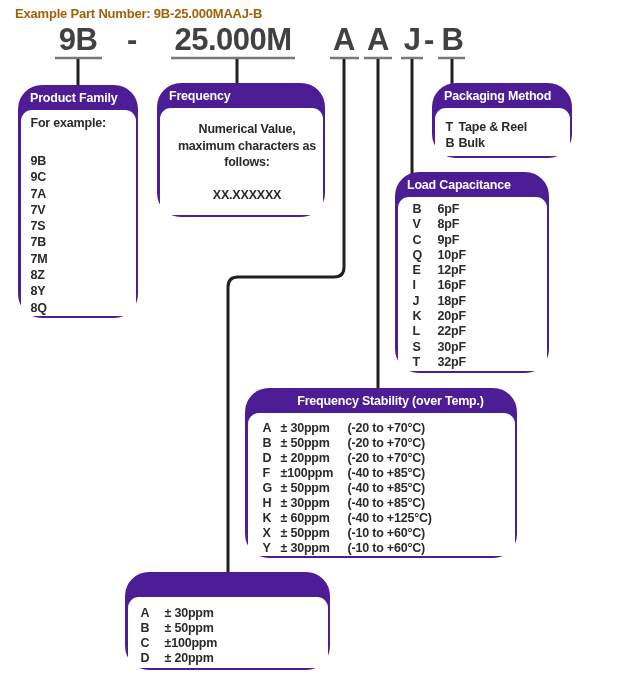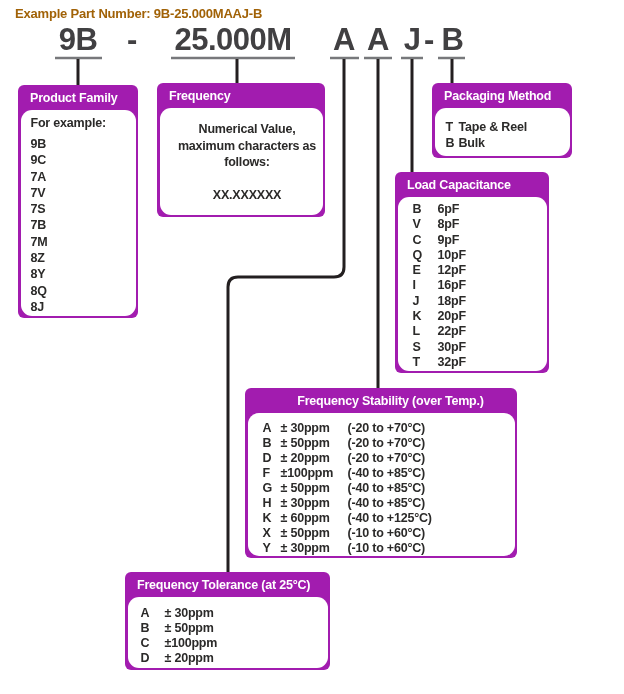--- a/index.html
+++ b/index.html
@@ -20,37 +20,37 @@
   .wires { position:absolute; left:0; top:0; }
 
   .pn-seg {
     position:absolute; top:25px; height:30px;
     font-size:31px; font-weight:bold; color:#414042;
     text-align:center; letter-spacing:-0.5px; line-height:30px;
     white-space:nowrap;
   }
 
   .box {
-    position:absolute; background:#a21caf; border-radius:6px;
+    position:absolute; background:#4c1d95; border-radius:24px;
     box-sizing:border-box;
   }
   .box .hd {
     height:25px; line-height:25px; padding:1px 8px 0 12px;
     color:#ffffff; font-size:12.5px; font-weight:bold;
     letter-spacing:-0.2px; white-space:nowrap;
   }
   .box .bd {
     position:absolute; left:2.5px; right:2.5px; bottom:2.5px; top:25px;
     background:#ffffff; border-radius:11px; overflow:hidden;
     font-size:12.5px; font-weight:bold; color:#2b2a29; letter-spacing:-0.2px;
   }
 
   
   .pf-bd { padding:5px 0 0 10px; }
-  .pf-intro { line-height:16px; margin-bottom:5px; }
+  .pf-intro { line-height:16px; margin-bottom:22px; }
   .pf-item { line-height:16.3px; }
 
   
   .fq-bd { padding:13px 0 0 12px; }
   .fq-line { line-height:16.5px; min-height:16.5px; white-space:nowrap;text-align:center; }
 
   
   .row { display:flex; white-space:nowrap; }
   .row .code { flex:0 0 auto; }
   .row .val  { flex:0 0 auto; }
@@ -246,21 +246,20 @@
         </div>
       <div class="row">
           <span class="code">Y</span>
           <span class="val">± 30ppm</span>
           <span class="rng">(-10 to +60°C)</span>
         </div>
     </div>
   </div>
 
   <div class="box" style="left:125px;top:572px;width:205px;height:98px">
-    <div class="hd">Frequency Tolerance (at 25°C)</div>
     <div class="bd ft-bd">
       <div class="row">
           <span class="code">A</span>
           <span class="val">± 30ppm</span>
         </div>
       <div class="row">
           <span class="code">B</span>
           <span class="val">± 50ppm</span>
         </div>
       <div class="row">

